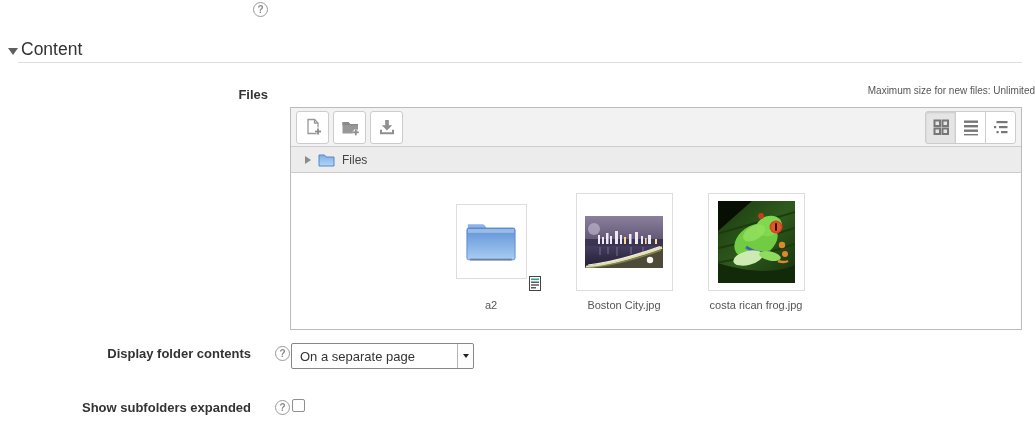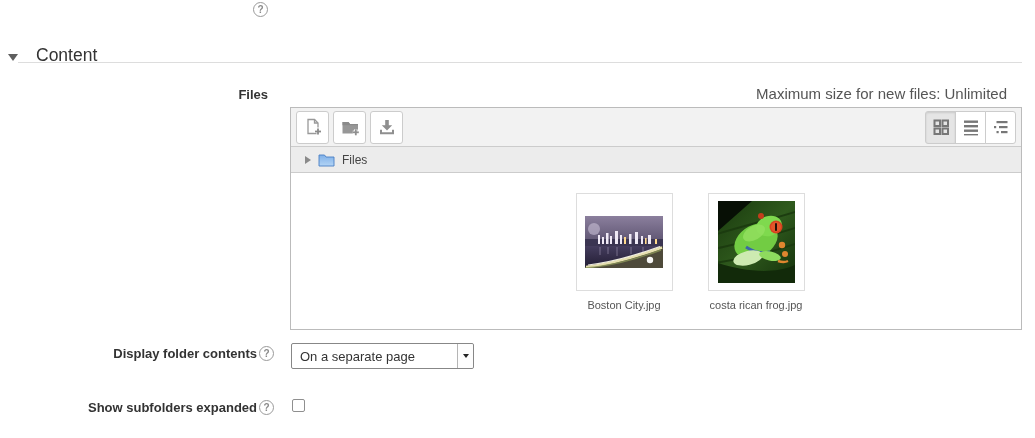--- a/index.html
+++ b/index.html
@@ -12,33 +12,33 @@
 
   
   .help-icon {
     width:15px; height:15px; border:1px solid #9a9a9a; border-radius:50%;
     color:#8a8a8a; font-size:10px; font-weight:bold; line-height:13px;
     text-align:center; display:inline-block; background:#fff; flex:0 0 auto;
   }
 
   
   .top-help { left:253px; top:2px; }
-  .section-header { left:8px; top:45px; display:flex; align-items:center; gap:18px; cursor:pointer; }
+  .section-header { left:8px; top:39px; display:flex; align-items:center; gap:3px; cursor:pointer; }
   .collapse-arrow {
     width:0; height:0; border-left:5.5px solid transparent; border-right:5.5px solid transparent;
     border-top:7px solid #5f5f5f; margin-top:3px;
   }
   .section-title { font-size:17.5px; color:#333; }
   .divider { left:18px; top:62px; width:1004px; height:1px; background:#ddd; }
 
   
   .row-label { font-weight:bold; font-size:13px; color:#333; white-space:nowrap; }
   .files-label { left:0; top:87px; width:268px; text-align:right; }
-  .label-cell { left:0; width:274px; display:flex; justify-content:flex-end; align-items:center; gap:2px; }
-  .maxsize { top:85px; right:28px; font-size:15px; color:#555; }
+  .label-cell { left:16px; width:274px; display:flex; justify-content:flex-end; align-items:center; gap:24px; }
+  .maxsize { top:85px; right:0; font-size:10px; color:#555; }
 
   
   .fm-panel { left:290px; top:107px; width:732px; height:223px; border:1px solid #bbb; background:#fff; }
   .fm-toolbar {
     height:39px; background:#f2f2f2; border-bottom:1px solid #ccc;
     display:flex; align-items:center; padding:0 5px;
   }
   .fm-btn {
     width:33px; height:33px; background:#fff; border:1px solid #ccc; border-radius:3px;
     display:flex; align-items:center; justify-content:center; margin-right:4px; cursor:pointer;
@@ -201,20 +201,40 @@
     <span class="bc-arrow"></span>
     <svg width="17" height="14" viewBox="0 0 17 14">
       <path d="M1 2 h5.5 l1.5 2 h8 v9 h-15 z" fill="url(#miniFolderGrad)" stroke="#4a7fc4" stroke-width="0.9"></path>
     </svg>
     <span>Files</span>
   </div>
 
   <div class="fm-files">
 
 
+    <div class="tile" style="left:135px">
+      <div class="tile-card folder-card">
+        <svg width="54" height="45" viewBox="0 0 56 46">
+          <path d="M4 5 h15 c1.6 0 2.6 1 3.1 2 l1.2 2.4 H4 z" fill="#8ab4e8"></path>
+          <rect x="3" y="9" width="50" height="33" rx="2" fill="url(#folderGrad)" stroke="#4a7fc4" stroke-width="0.8"></rect>
+          <rect x="4" y="10" width="48" height="4" fill="rgba(255,255,255,0.35)"></rect>
+          <rect x="6" y="40.5" width="44" height="2.4" rx="1.2" fill="rgba(50,50,70,0.35)"></rect>
+        </svg>
+        <span class="overlay-badge">
+          <svg width="12" height="15" viewBox="0 0 12 15">
+            <rect x="0.5" y="0.5" width="11" height="14" fill="#fff" stroke="#444"></rect>
+            <rect x="2" y="2.5" width="8" height="1.6" fill="#2aa198"></rect>
+            <rect x="2" y="5.6" width="8" height="1.2" fill="#333"></rect>
+            <rect x="2" y="8.4" width="8" height="1.2" fill="#333"></rect>
+            <rect x="2" y="11.2" width="5" height="1.2" fill="#333"></rect>
+          </svg>
+        </span>
+      </div>
+      <div class="tile-label">a2</div>
+    </div>
 
     <div class="tile" style="left:400px">
       <div class="tile-card image-card">
         <svg width="77" height="82" viewBox="0 0 77 82">
           <rect width="77" height="82" fill="url(#leafGrad)"></rect>
           <path d="M0 0 L34 0 L0 30 Z" fill="#070f05"></path>
           <path d="M0 62 C 25 70 55 74 77 64 L77 82 L0 82 Z" fill="#122a0a"></path>
           <g stroke="#1b3a0f" stroke-width="2" fill="none" opacity="0.9">
             <path d="M-4 34 C 20 26 48 20 80 10"></path>
             <path d="M-4 48 C 22 42 50 36 80 26"></path>

